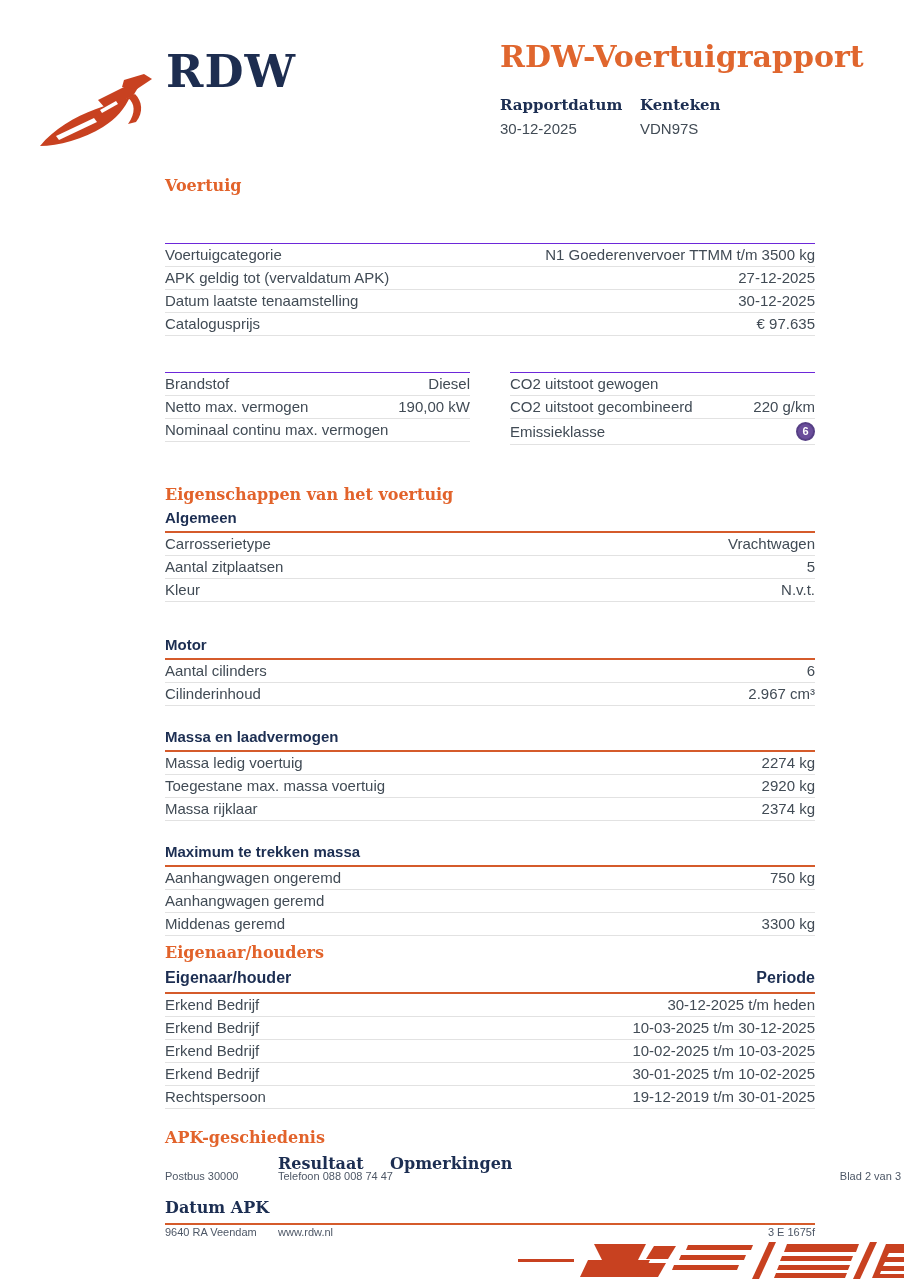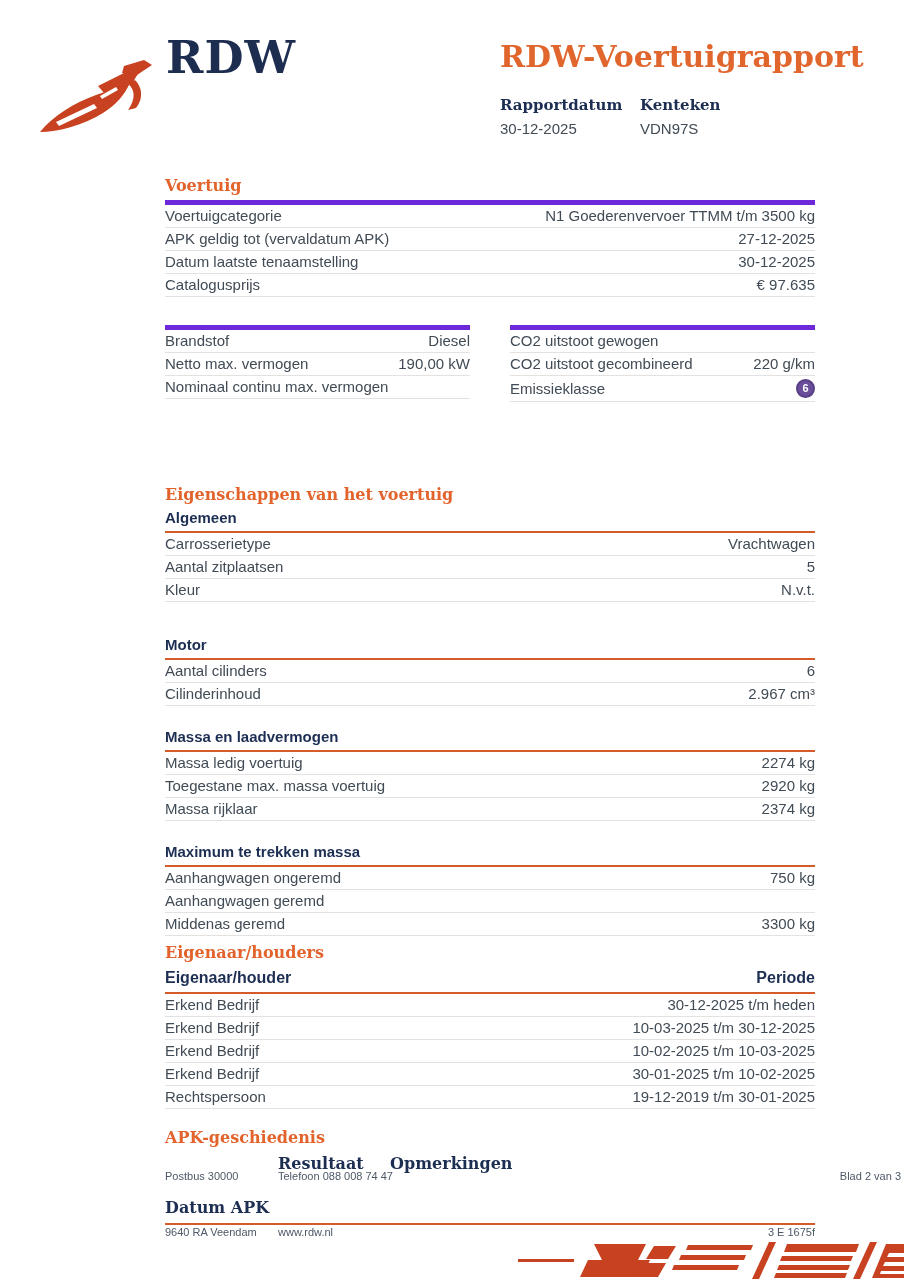--- a/index.html
+++ b/index.html
@@ -7,21 +7,21 @@
   body {
     width: 904px; height: 1280px;
     background: #ffffff;
     position: relative;
     overflow: hidden;
     font-family: "Liberation Sans", sans-serif;
     color: #414b55;
   }
 
   
-  .logo-group { position: absolute; left: 40px; top: 34px; display: flex; align-items: flex-start; }
+  .logo-group { position: absolute; left: 40px; top: 48px; display: flex; align-items: flex-start; }
   .logo-mark { width: 120px; height: 92px; margin-top: 18px; }
   .logo-word {
     font-family: "DejaVu Serif", serif; font-weight: bold;
     font-size: 45px; line-height: 48px; color: #1d2d50; letter-spacing: 1px;
     margin-left: 6px;
   }
   .title-block { position: absolute; left: 500px; top: 40px; width: 330px; }
   .doc-title {
     font-family: "DejaVu Serif", serif; font-weight: bold;
     font-size: 30px; line-height: 34px; color: #e0662e; white-space: nowrap;
@@ -36,21 +36,21 @@
   .section { position: absolute; left: 0; width: 650px; }
   .h-orange {
     font-family: "DejaVu Serif", serif; font-weight: bold;
     font-size: 16px; line-height: 20px; color: #e2632b; margin-bottom: 4px;
   }
   .h-sub {
     font-family: "Liberation Sans", sans-serif; font-weight: bold;
     font-size: 15px; line-height: 18px; color: #1c2e52;
     padding-bottom: 4px; border-bottom: 2px solid #d55b2b;
   }
-  .kv-table.top-line { border-top: 5px solid #6d28d9; }
+  .kv-table.top-line { border-top: 1px solid #6d28d9; margin-top: 47px; }
   .kv-row {
     display: flex; justify-content: space-between; align-items: center;
     border-bottom: 1px solid #e2e2e2; padding: 3px 0; min-height: 22px;
   }
   .kv-label { font-size: 15px; line-height: 16px; color: #414b55; }
   .kv-value { font-size: 15px; line-height: 16px; color: #414b55; text-align: right; white-space: nowrap; }
 
   .milieu-cols { display: flex; gap: 40px; }
   .milieu-col { width: 305px; }
 

